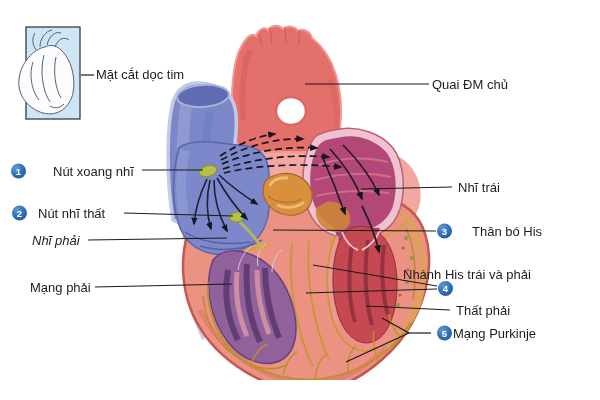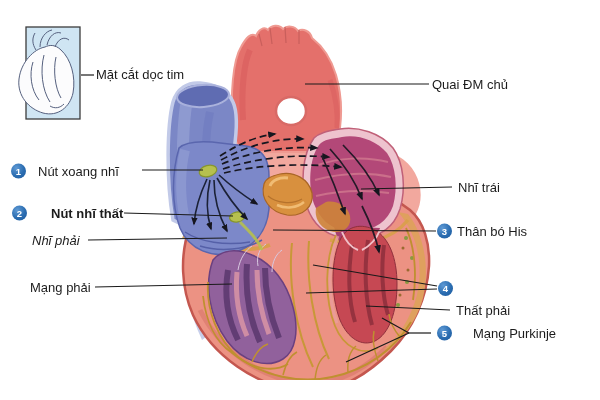--- a/index.html
+++ b/index.html
@@ -13,21 +13,21 @@
     white-space:nowrap;transform:translateY(-50%);
   }
   .row{display:flex;align-items:center;}
   .num{
     width:15px;height:15px;border-radius:50%;flex:none;
     background:radial-gradient(circle at 35% 30%, #5e99d4 0%, #2a6cb0 55%, #1d5a9e 100%);
     color:#fff;font-size:9.5px;font-weight:bold;
     display:inline-flex;align-items:center;justify-content:center;
   }
   .num4{position:absolute;left:438px;top:281px;transform:none;}
-  .gap12{margin-left:12px;} .gap11{margin-left:24px;font-weight:bold;} .gap4{margin-left:5px;} .gap1{margin-left:13px;padding-left:8px;}
+  .gap12{margin-left:27px;} .gap11{margin-left:11px;} .gap4{margin-left:20px;} .gap1{margin-left:1px;}
 </style>
 </head>
 <body>
 
 <div class="stage">
 
   <svg class="art" width="600" height="400" viewBox="0 0 600 400">
     <defs>
       <marker id="ah" markerUnits="strokeWidth" markerWidth="5" markerHeight="5" refX="4" refY="2" orient="auto">
         <path d="M0,0 L5,2 L0,4 Z" fill="#16161f"></path>
@@ -237,20 +237,21 @@
 
   <div class="lbl" style="left:432px;top:84px;text-align:center;">Quai ĐM chủ</div>
 
   <div class="lbl" style="left:458px;top:187px;text-align:right;">Nhĩ trái</div>
 
   <div class="lbl row" style="left:437px;top:231px;">
     <span class="num">3</span>
     <span class="gap4">Thân bó His</span>
   </div>
 
+  <div class="lbl" style="left:403px;top:274px;">Nhánh His trái và phải</div>
   <span class="num num4">4</span>
 
   <div class="lbl" style="left:456px;top:310px;">Thất phải</div>
 
   <div class="lbl row" style="left:437px;top:333px;">
     <span class="num">5</span>
     <span class="gap1">Mạng Purkinje</span>
   </div>
 
 </div>

